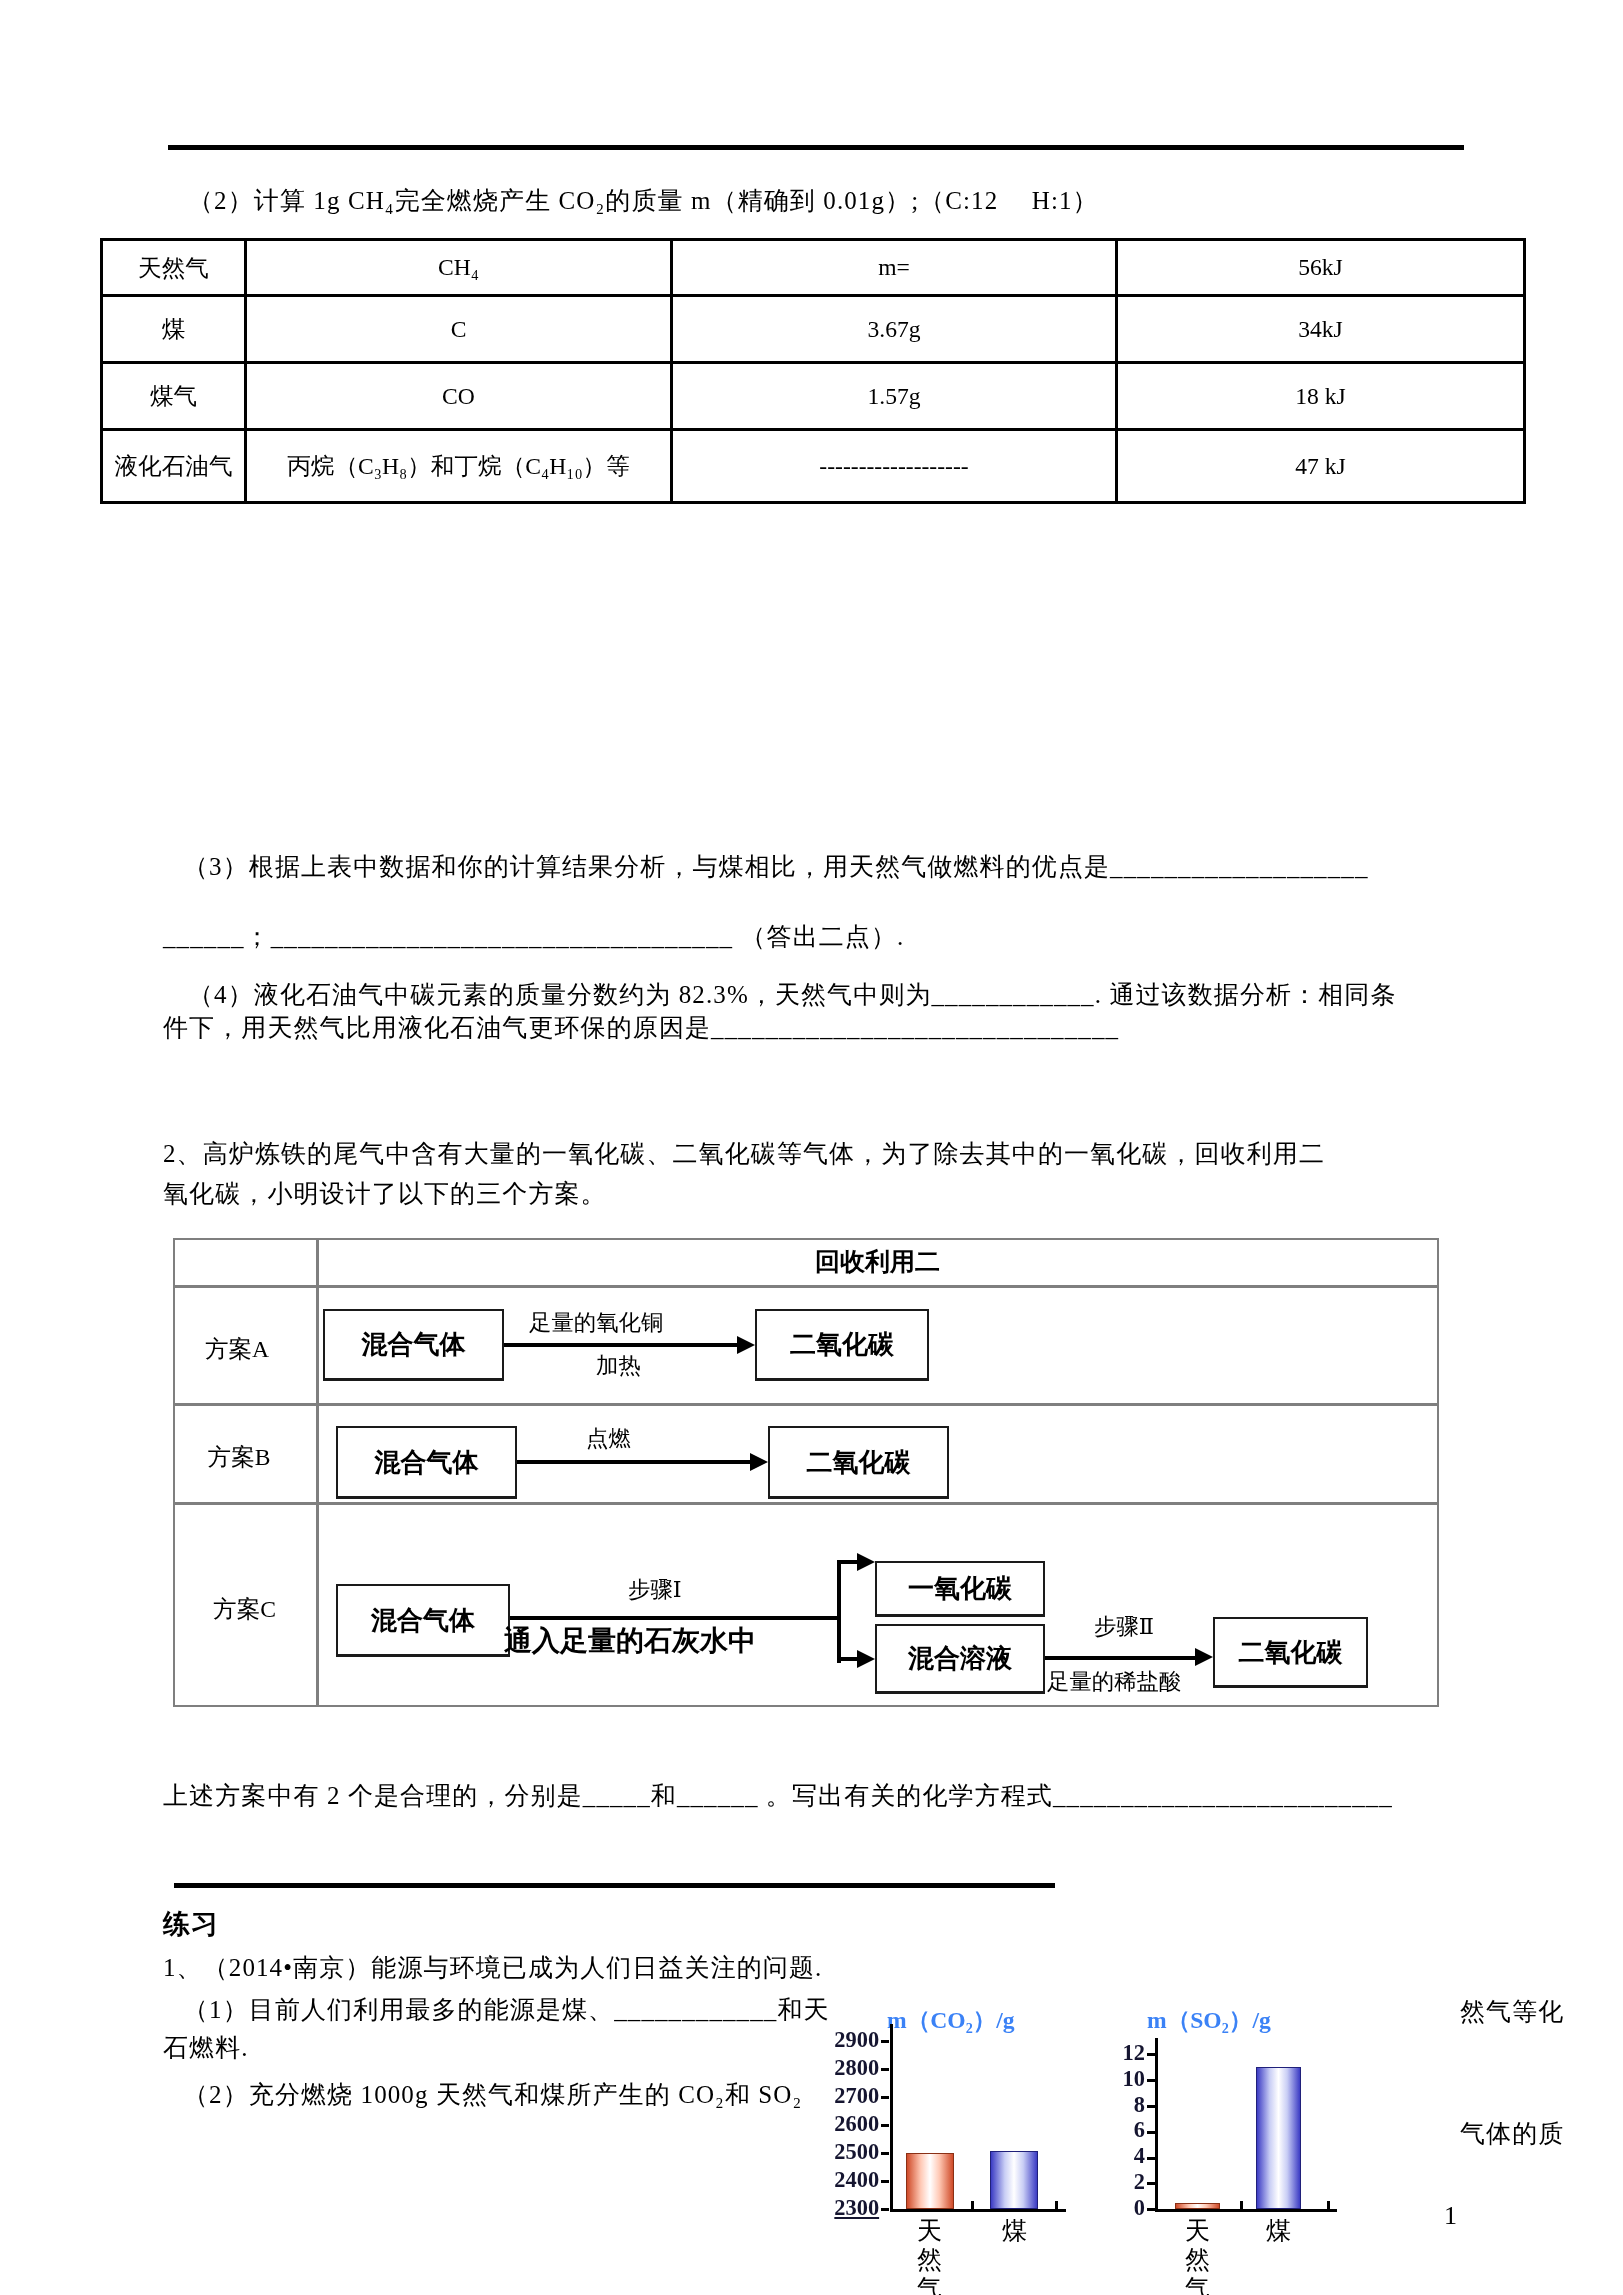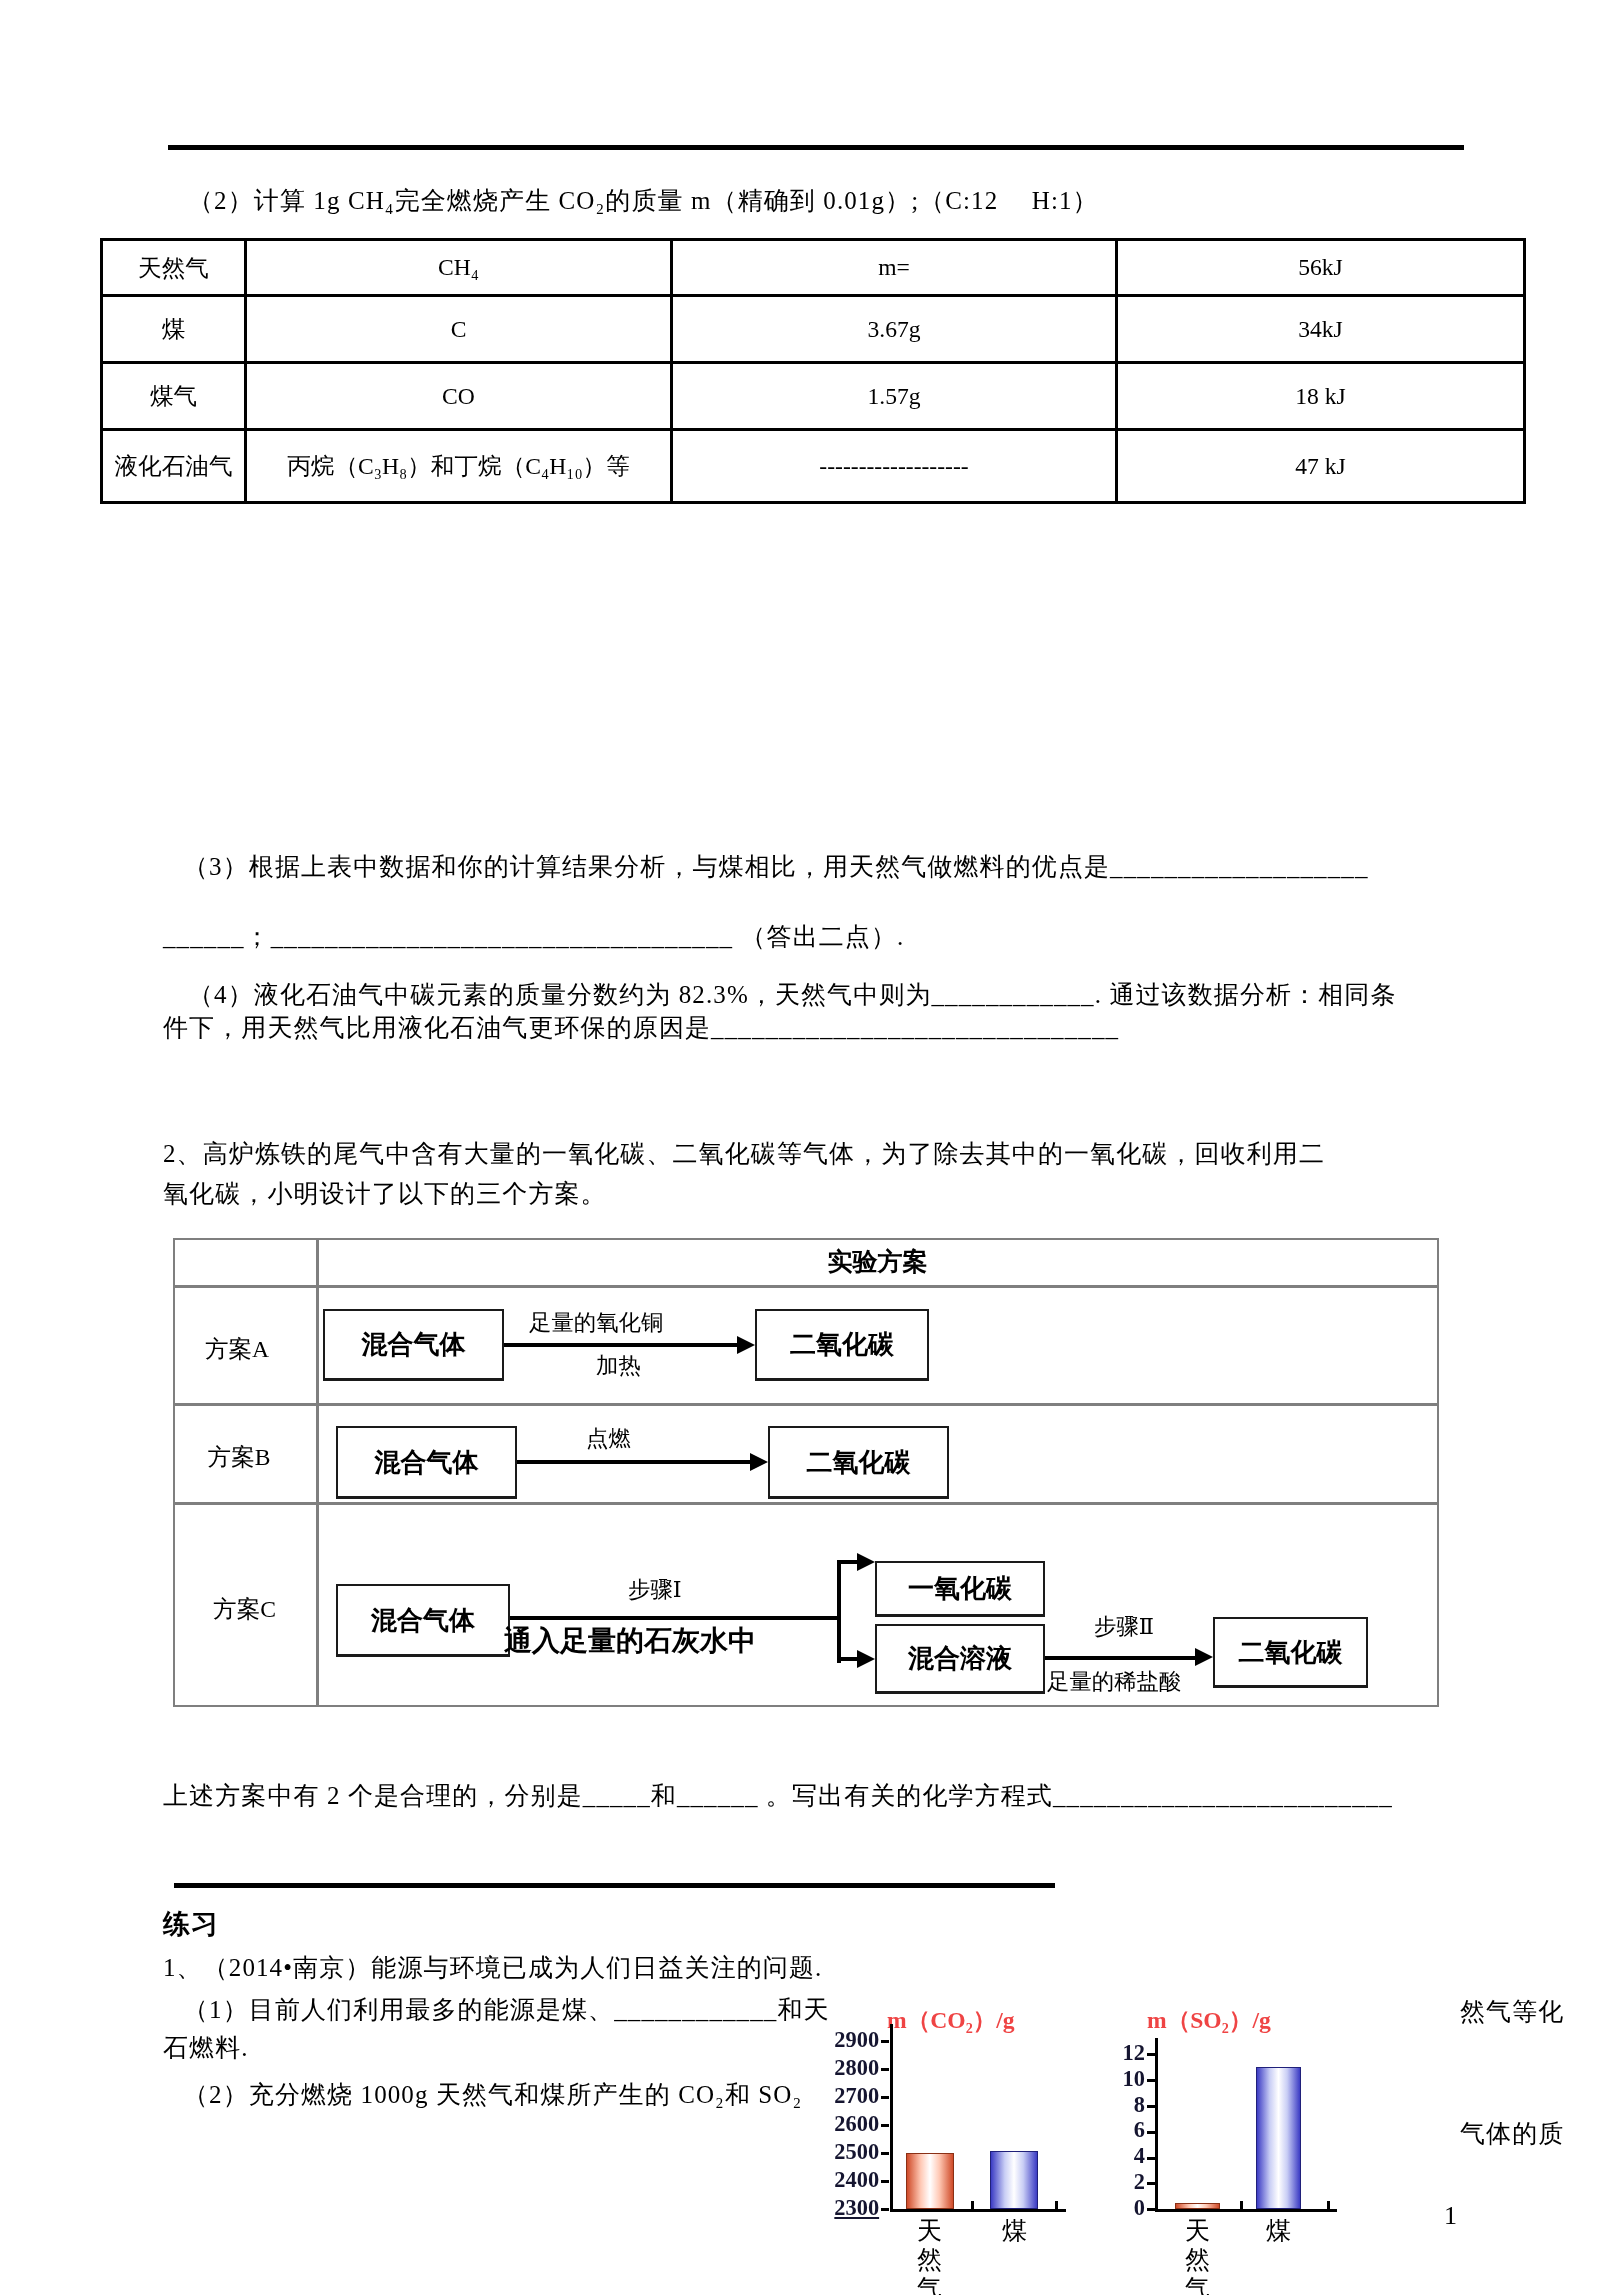--- a/index.html
+++ b/index.html
@@ -22,21 +22,21 @@
   .dlabel-big { position:absolute; font-size:28px; font-weight:bold; white-space:nowrap; }
   .celllabel { position:absolute; font-size:23.6px; text-align:center; white-space:nowrap; }
   .fbox { position:absolute; border:2.2px solid #1a1a1a; border-bottom-width:3.9px; background:#fff;
           display:flex; align-items:center; justify-content:center; font-size:26px; font-weight:bold; white-space:nowrap; }
   .aline { position:absolute; background:#000; height:3.9px; }
   .vline { position:absolute; background:#000; width:3.9px; }
   .ahead { position:absolute; width:0; height:0; border-top:9px solid transparent; border-bottom:9px solid transparent; border-left:18px solid #000; }
 
   
   .chart { position:absolute; }
-  .ct { position:absolute; font-size:23.6px; font-weight:bold; color:#ef4444; white-space:nowrap; }
+  .ct { position:absolute; font-size:23.6px; font-weight:bold; color:#3b82f6; white-space:nowrap; }
   .cax { position:absolute; background:#000; }
   .ctick { position:absolute; font-size:22.4px; font-weight:bold; color:#151530; text-align:right; }
   .cbar { position:absolute; border:1.7px solid #333; }
   .ccat { position:absolute; font-size:25px; width:29px; line-height:1.15; text-align:center; word-break:break-all; }
 
   .bold { font-weight:bold; }
 </style>
 </head>
 <body>
 
@@ -88,21 +88,21 @@
 
   <div class="tline" style="left:163px; top:1137px;">2、高炉炼铁的尾气中含有大量的一氧化碳、二氧化碳等气体，为了除去其中的一氧化碳，回收利用二</div>
   <div class="tline" style="left:163px; top:1177px;">氧化碳，小明设计了以下的三个方案。</div>
 
   <div class="scheme-outer"></div>
   <div class="grayline" style="left:316px; top:1238px; width:2.8px; height:469px;"></div>
   <div class="grayline" style="left:173px; top:1285px; width:1266px; height:2.8px;"></div>
   <div class="grayline" style="left:173px; top:1403px; width:1266px; height:2.8px;"></div>
   <div class="grayline" style="left:173px; top:1502px; width:1266px; height:2.8px;"></div>
 
-  <div class="celllabel bold" style="left:318px; top:1245px; width:1119px; font-size:25px;">实验方案</div>
+  <div class="celllabel bold" style="left:318px; top:1245px; width:1119px; font-size:25px;">回收利用二</div>
   <div class="celllabel" style="left:173px; top:1333px; width:128px;">方案A</div>
   <div class="celllabel" style="left:173px; top:1441px; width:132px;">方案B</div>
   <div class="celllabel" style="left:173px; top:1593px; width:143px;">方案C</div>
 
   <div class="fbox" style="left:323px; top:1309px; width:181px; height:72px;">混合气体</div>
   <div class="dlabel" style="left:529px; top:1307px;">足量的氧化铜</div>
   <div class="aline" style="left:504px; top:1343px; width:238px;"></div>
   <div class="ahead" style="left:737px; top:1336px;"></div>
   <div class="dlabel" style="left:596px; top:1350px;">加热</div>
   <div class="fbox" style="left:755px; top:1309px; width:174px; height:72px;">二氧化碳</div>

